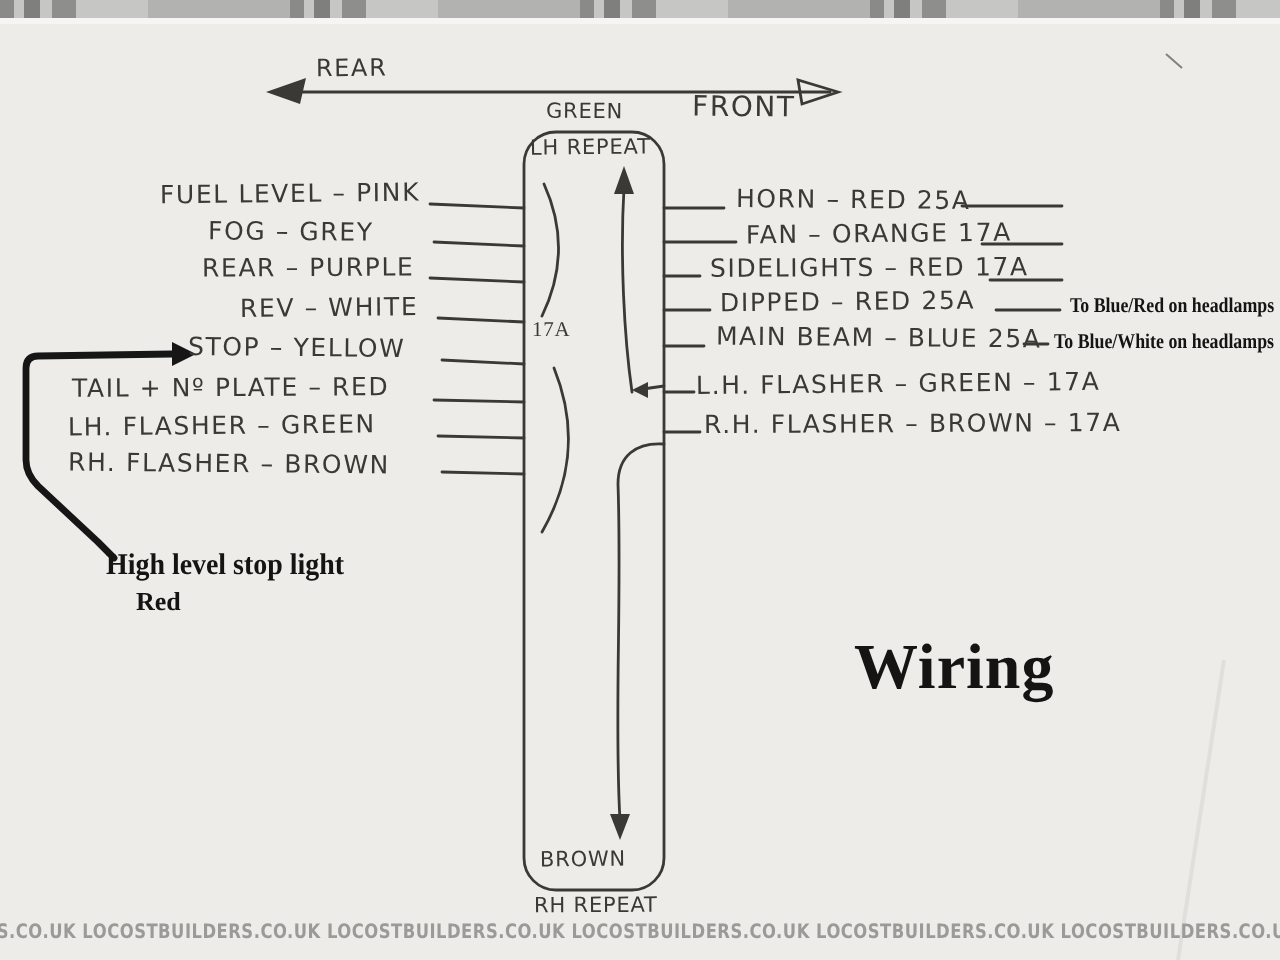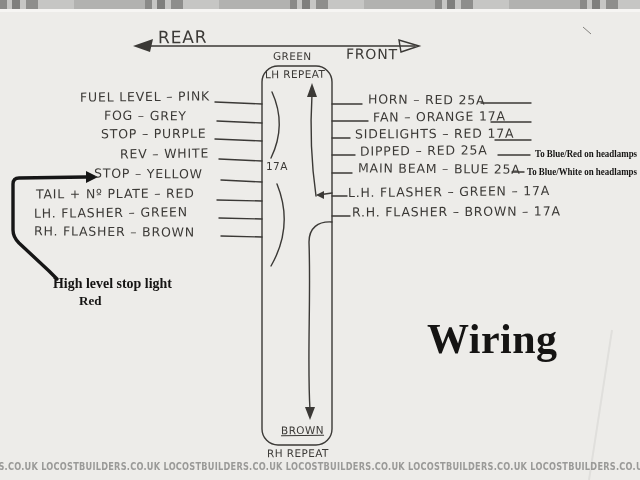--- a/index.html
+++ b/index.html
@@ -21,23 +21,23 @@
   .hand{
     position:absolute;color:#3b3936;font-size:12.5px;letter-spacing:.8px;
     white-space:nowrap;font-family:"DejaVu Sans",sans-serif;
   }
   .hand.small{font-size:10.5px;letter-spacing:.4px;}
   .typed{
     position:absolute;color:#151413;font-family:"Liberation Serif",serif;
     font-weight:700;white-space:nowrap;
   }
   .note{font-size:10.5px;transform:scaleX(.85);transform-origin:left center;}
-  .title{font-size:42px;letter-spacing:.5px;}
+  .title{font-size:32px;letter-spacing:.5px;}
   .stoplight-1{font-size:15px;transform:scaleX(.93);transform-origin:left top;}
-  .stoplight-2{font-size:13px;margin-left:11px;}
+  .stoplight-2{font-size:13px;}
   .watermark{
     position:absolute;left:-14px;top:461px;width:720px;
     color:#9a9a98;font-size:10px;font-weight:700;letter-spacing:.3px;
     transform:scaleX(.82);transform-origin:left top;white-space:nowrap;
     font-family:"DejaVu Sans",sans-serif;
   }
   svg{position:absolute;left:0;top:0;}
   .r-1{transform:rotate(-.6deg);} .r-2{transform:rotate(.5deg);}
   .r-3{transform:rotate(-.3deg);}
 </style>
@@ -91,32 +91,32 @@
 
   <g stroke="#161616" stroke-width="3.4" fill="none" stroke-linecap="round" stroke-linejoin="round">
     <path d="M86 177 L19 178 Q13 178 13 184 L13 230 Q13 237 19 243 L49 271 L57 279"></path>
   </g>
   <polygon points="86,171 98,177 86,183" fill="#161616"></polygon>
 
   <path d="M583 27 L591 34" stroke="#55534f" stroke-width="1" opacity=".7"></path>
   <path d="M612 330 L589 480" stroke="#000" stroke-width="2" opacity=".05"></path>
 </svg>
 
-<div class="hand r-1" style="left:158px;top:27px;font-size:17px;">REAR</div>
+<div class="hand r-1" style="left:158px;top:27px;font-size:12px;">REAR</div>
 <div class="hand r-2" style="left:346px;top:46px;font-size:14px;">FRONT</div>
 
 <div class="hand small r-2" style="left:273px;top:50px;">GREEN</div>
 <div class="hand small r-1" style="left:265px;top:68px;">LH REPEAT</div>
-<div class="hand small" style="left:266px;top:160px;">17A</div>
-<div class="hand small r-1" style="left:281px;top:424px;text-decoration:underline;">BROWN</div>
+<div class="hand small" style="left:266px;top:160px;font-family:Liberation Serif, serif;">17A</div>
+<div class="hand small r-1" style="left:270px;top:424px;">BROWN</div>
 <div class="hand small r-3" style="left:267px;top:447px;text-align:right;">RH REPEAT</div>
 
 <div class="hand r-1" style="left:80px;top:89px;">FUEL LEVEL – PINK</div>
 <div class="hand r-2" style="left:104px;top:108px;">FOG – GREY</div>
-<div class="hand r-3" style="left:101px;top:126px;">STOP – PURPLE</div>
+<div class="hand r-3" style="left:101px;top:126px;">REAR – PURPLE</div>
 <div class="hand r-1" style="left:108px;top:146px;margin-left:12px;">REV – WHITE</div>
 <div class="hand r-2" style="left:94px;top:166px;">STOP – YELLOW</div>
 <div class="hand r-3" style="left:36px;top:186px;">TAIL + Nº PLATE – RED</div>
 <div class="hand r-1" style="left:34px;top:205px;">LH. FLASHER – GREEN</div>
 <div class="hand r-2" style="left:34px;top:224px;">RH. FLASHER – BROWN</div>
 
 <div class="hand r-2" style="left:368px;top:92px;">HORN – RED 25A</div>
 <div class="hand r-1" style="left:373px;top:109px;">FAN – ORANGE 17A</div>
 <div class="hand r-3" style="left:355px;top:126px;">SIDELIGHTS – RED 17A</div>
 <div class="hand r-1" style="left:360px;top:143px;">DIPPED – RED 25A</div>

